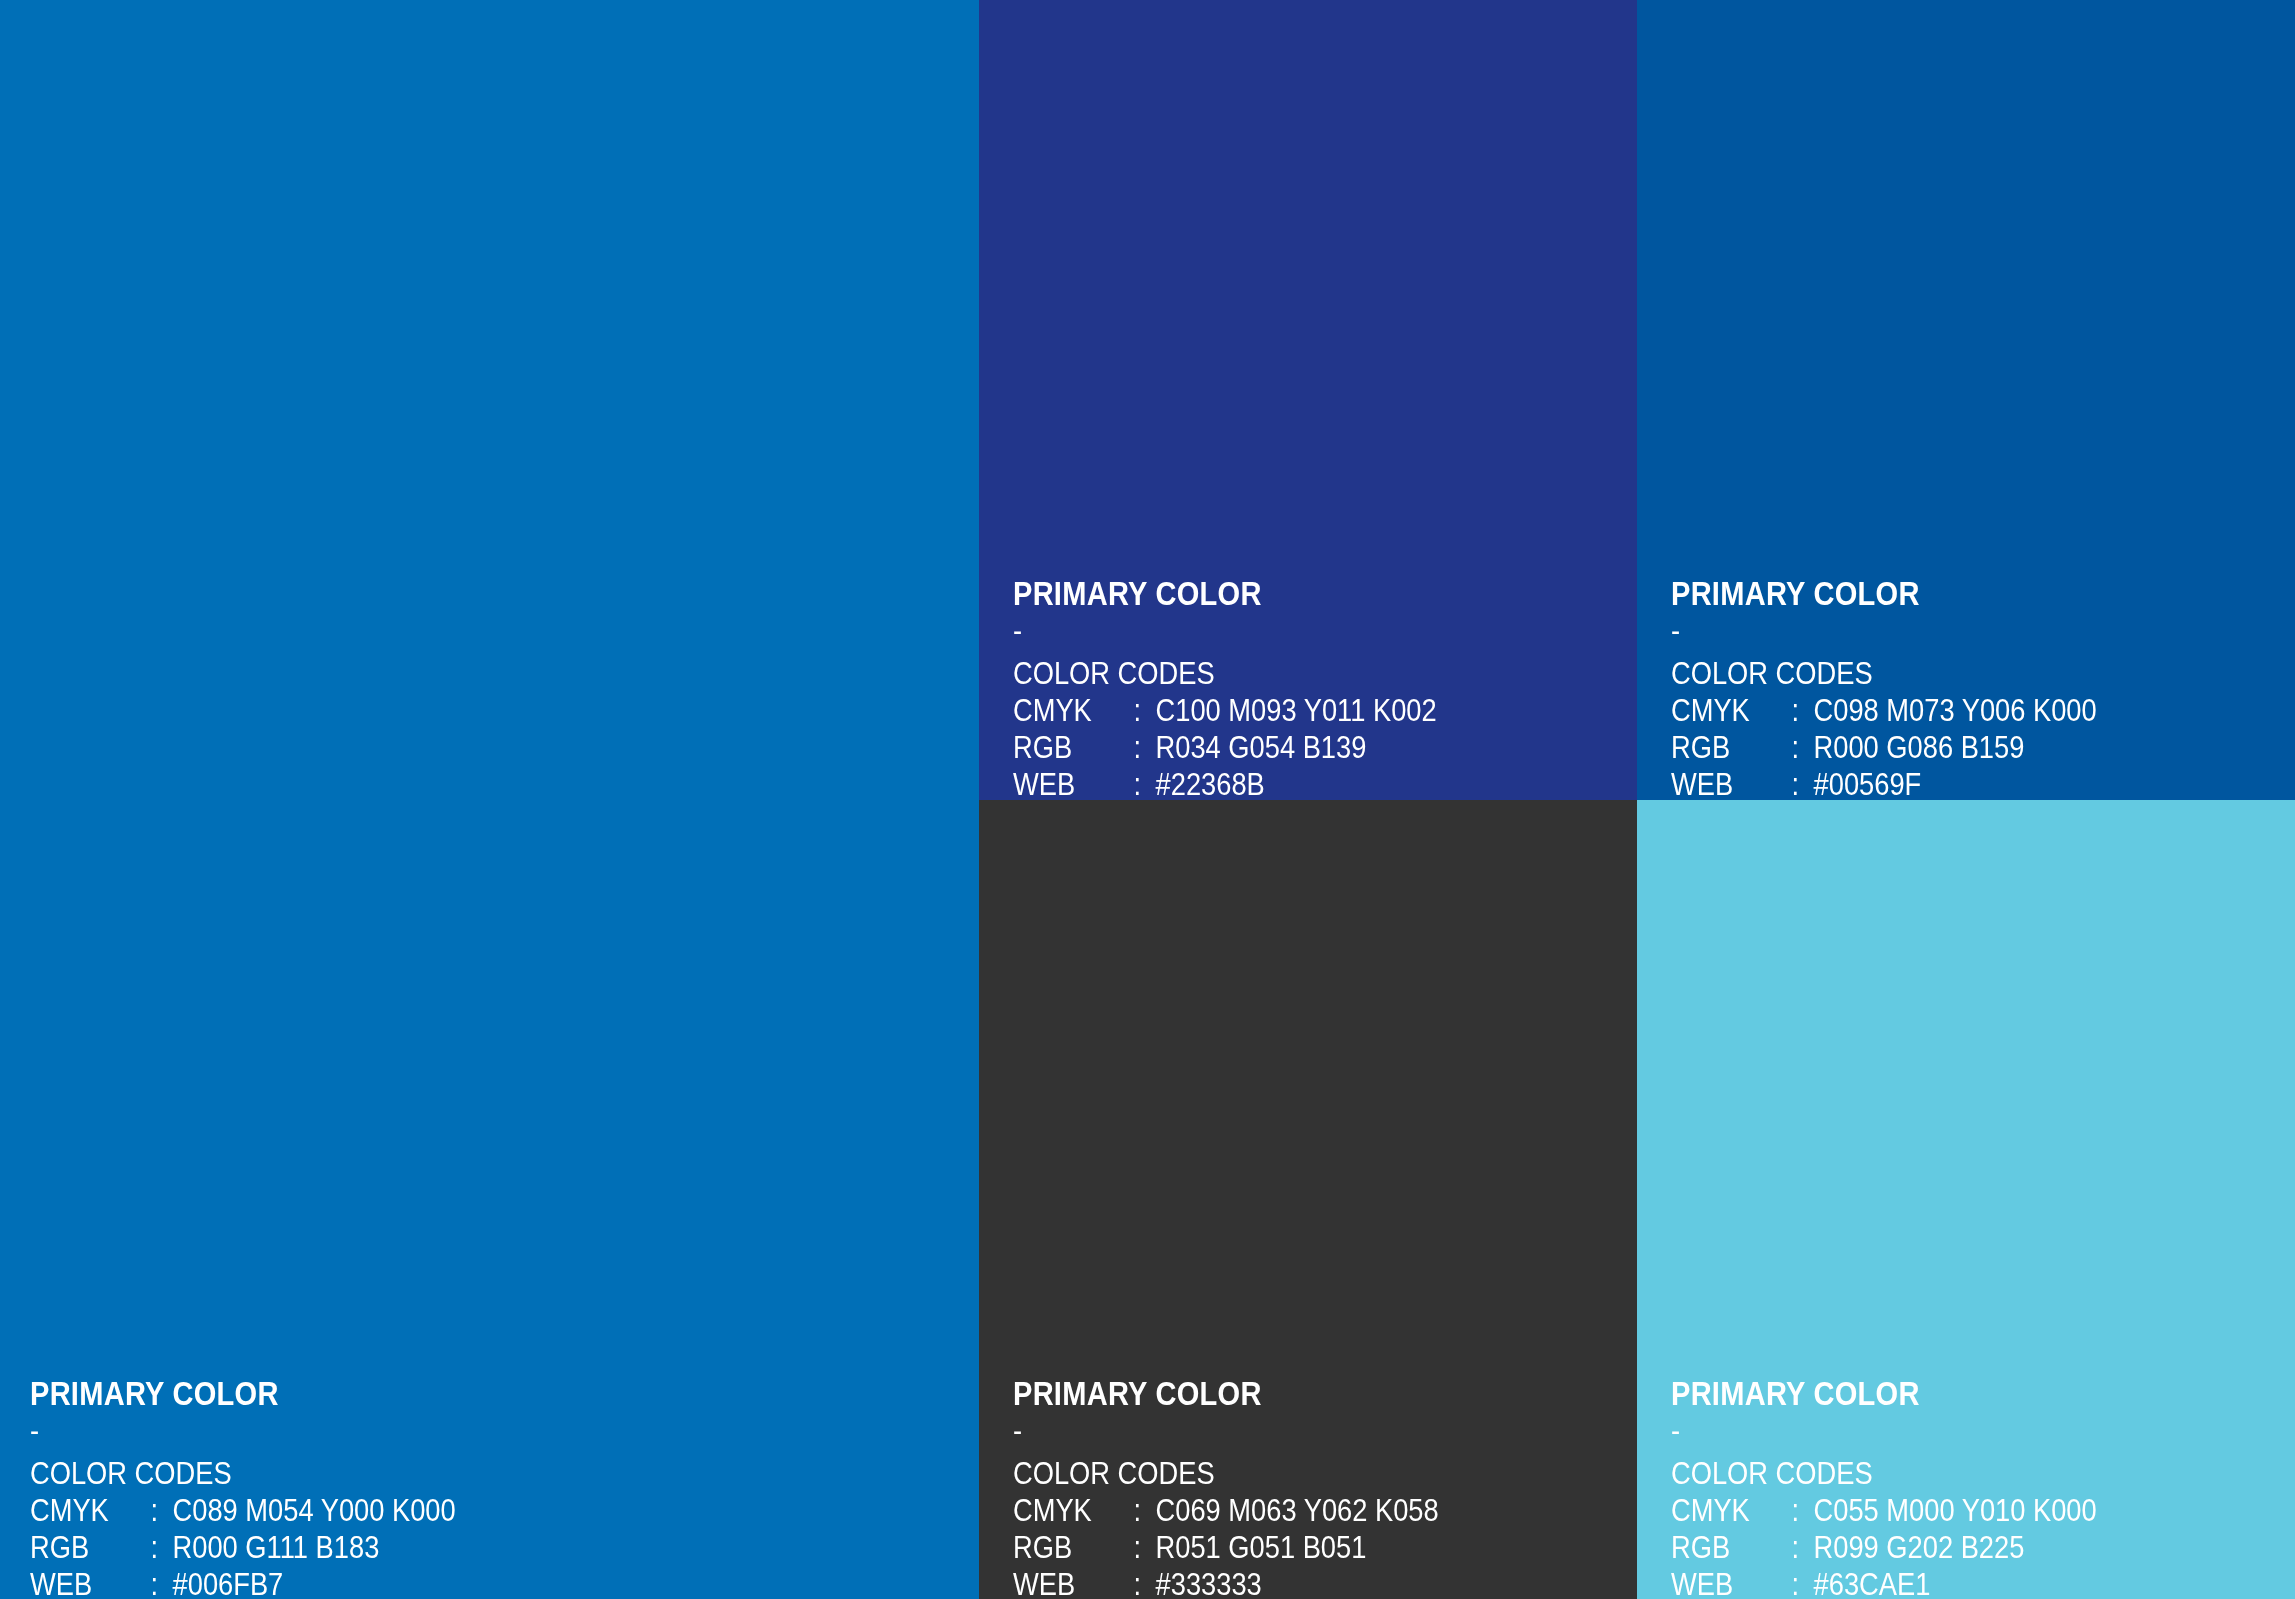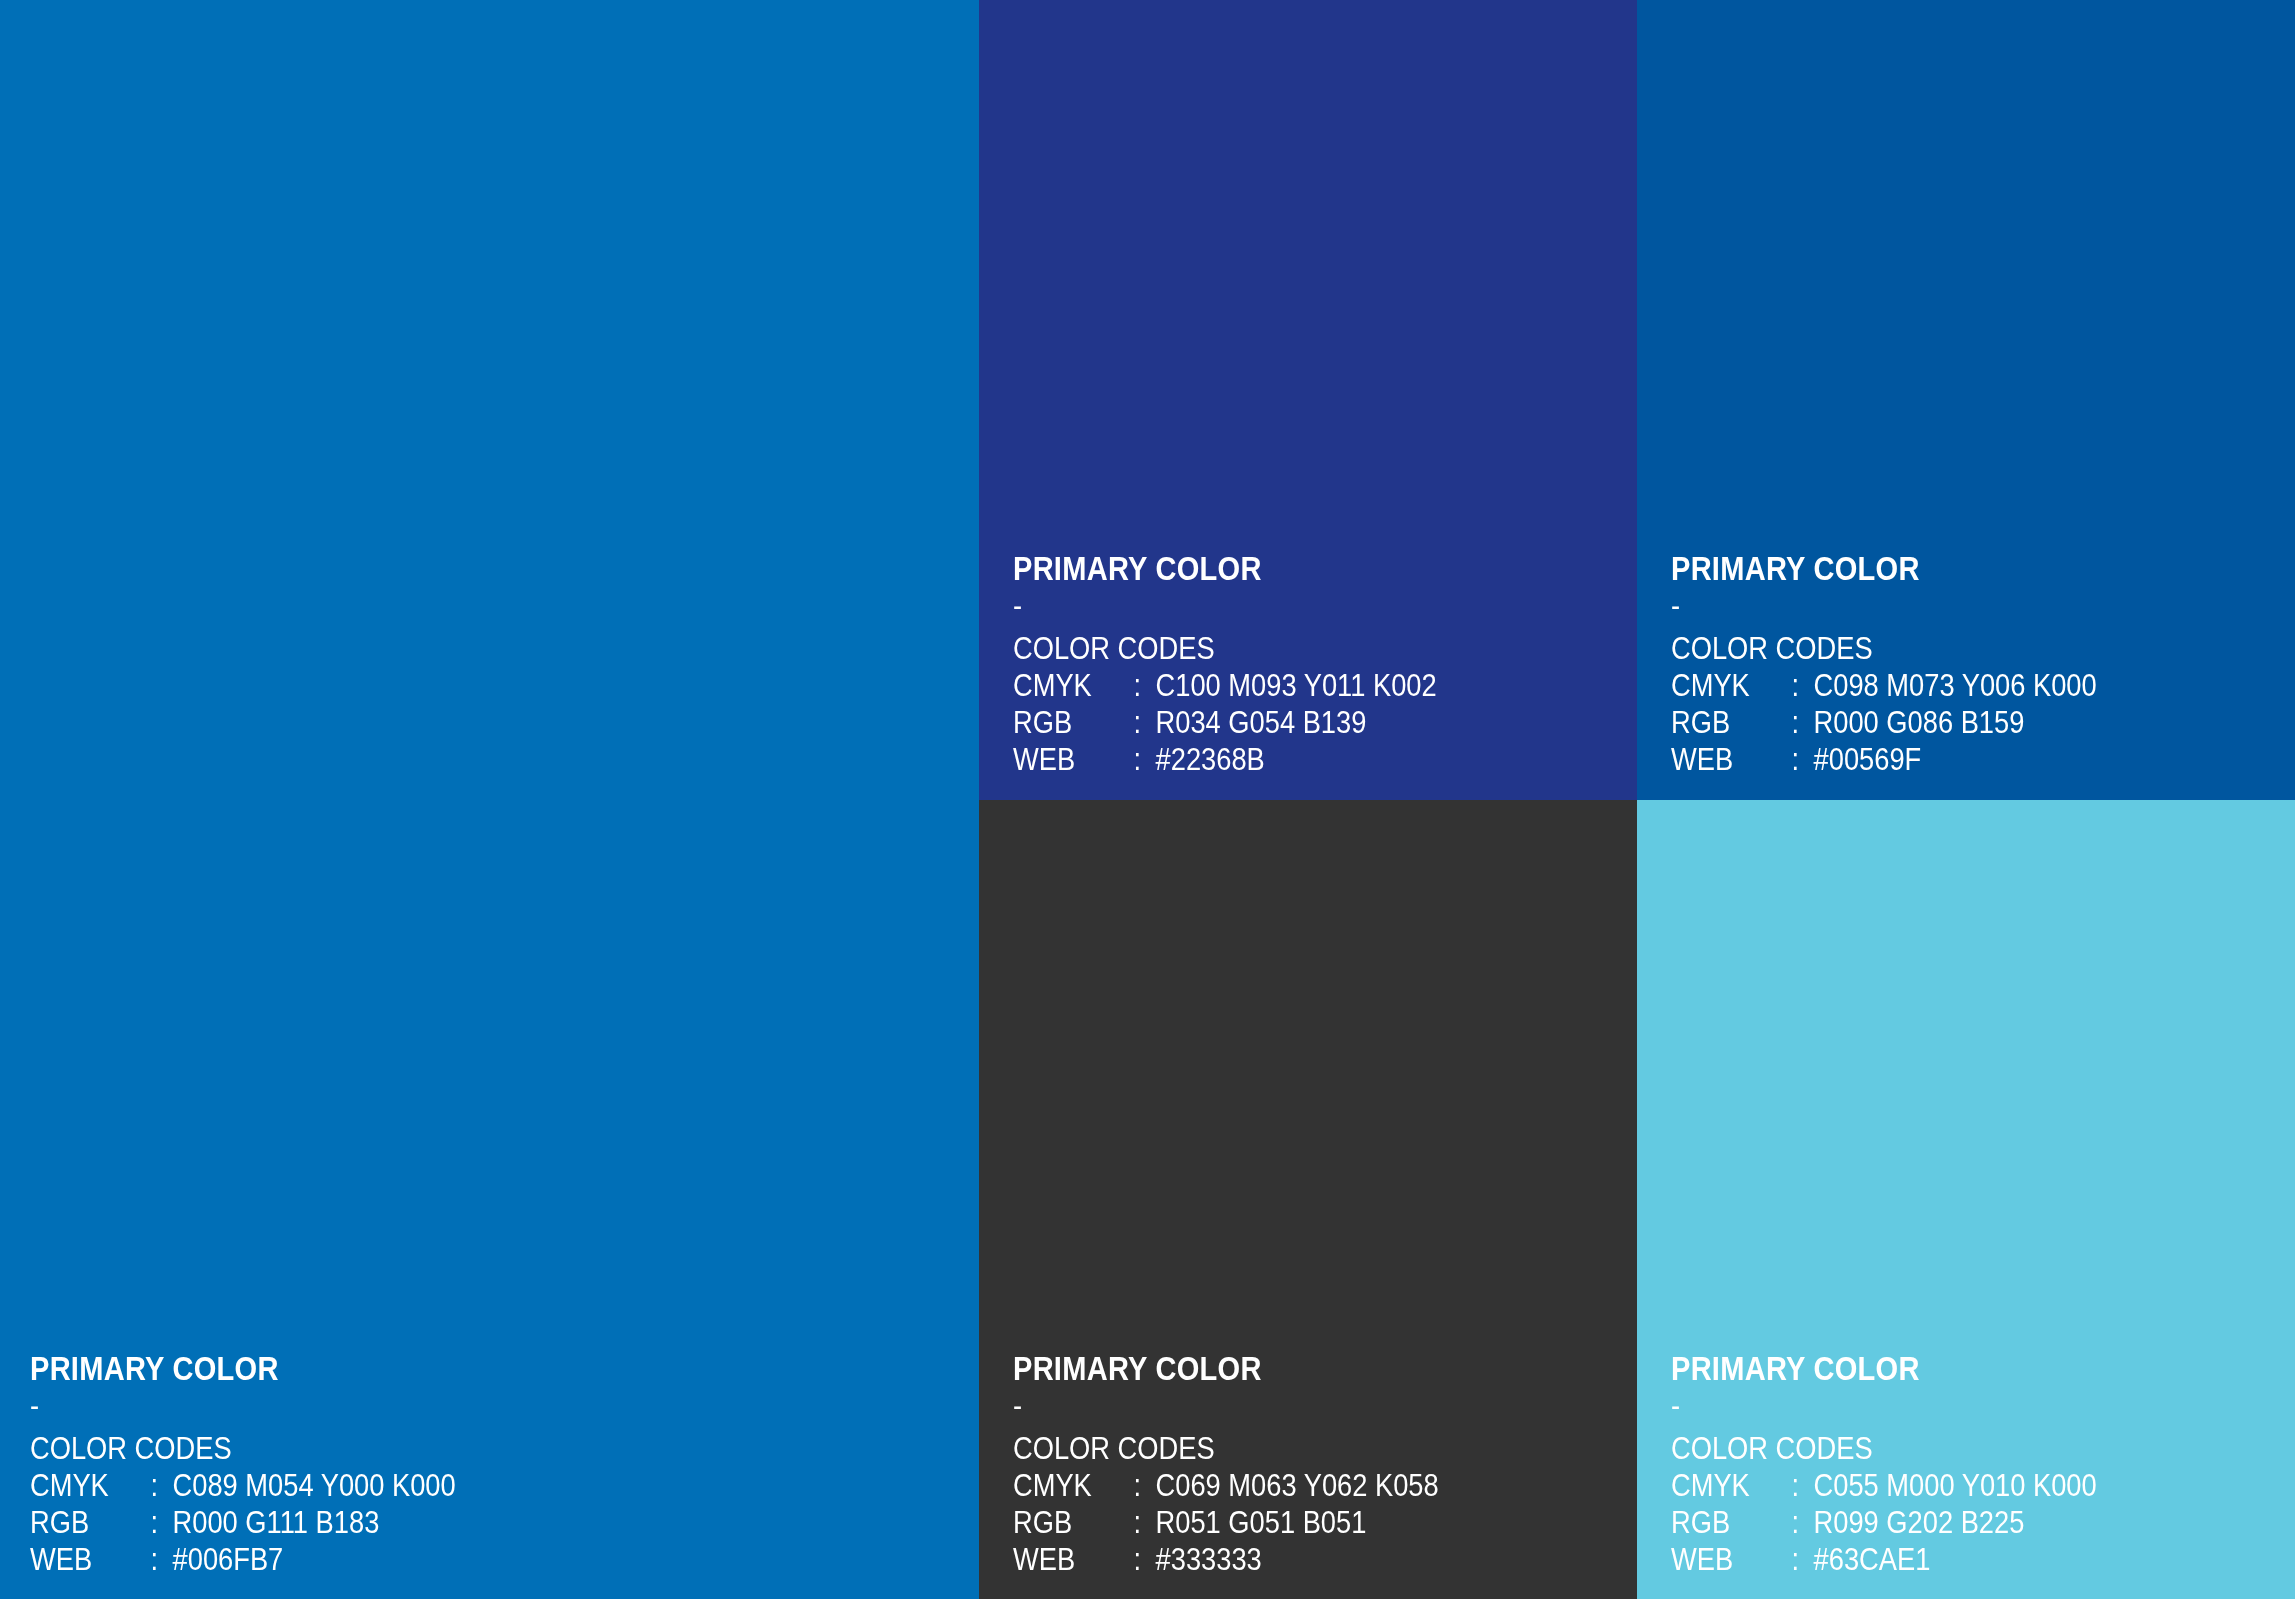--- a/index.html
+++ b/index.html
@@ -31,20 +31,21 @@
   .panel-mid-top   { left: 979px; top: 0;      width: 658px; height: 800px; }
   .panel-right-top { left: 1637px; top: 0;      width: 659px; height: 800px; }
   .panel-mid-bot   { left: 979px; top: 800px; width: 658px; height: 799px; }
   .panel-right-bot { left: 1637px; top: 800px; width: 659px; height: 799px; }
 
   
   .spec {
     position: absolute;
     color: #ffffff;
     white-space: nowrap;
+    margin-top: 25px;
   }
 
   .spec-heading {
     font-size: 33px;
     font-weight: 700;
     letter-spacing: 0.3px;
     line-height: 37px;
     margin: 0;
     transform: scaleX(0.88);
     transform-origin: left center;

